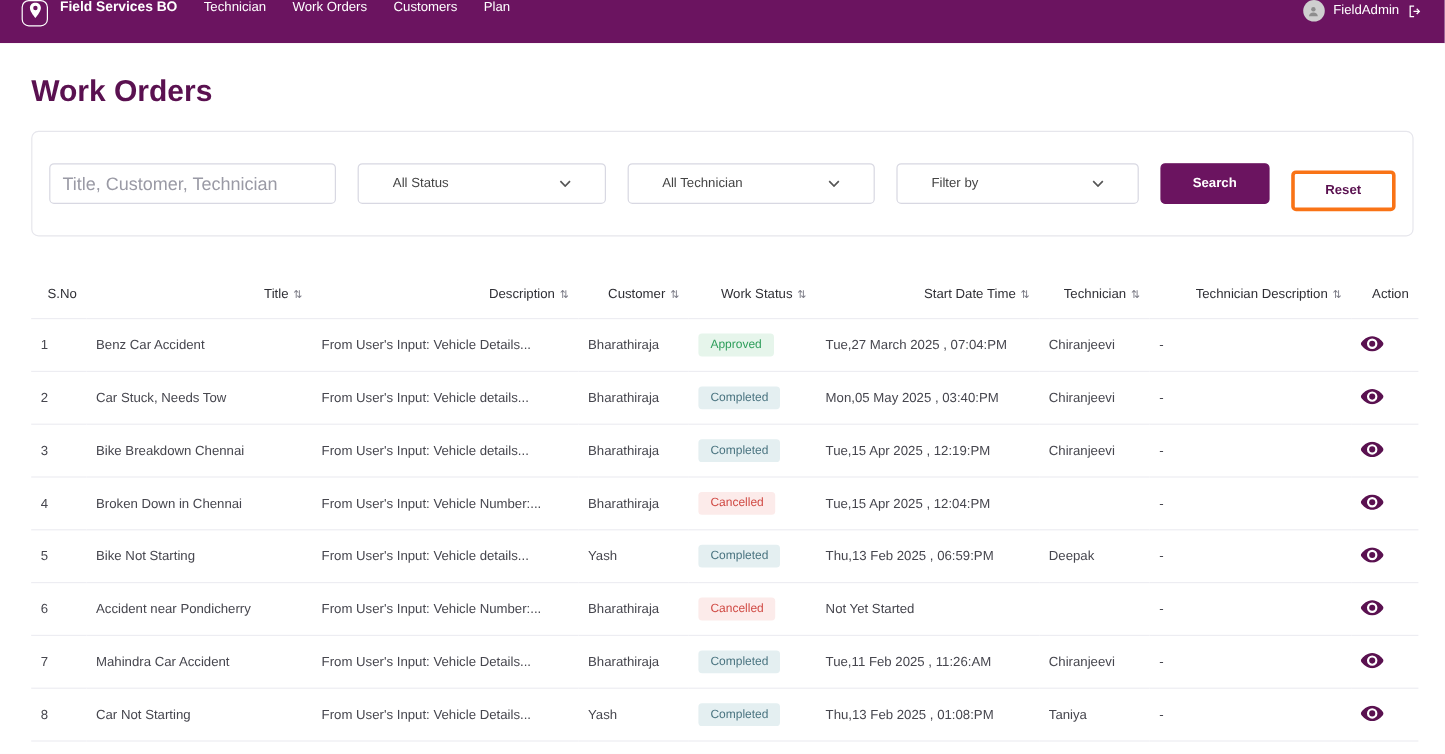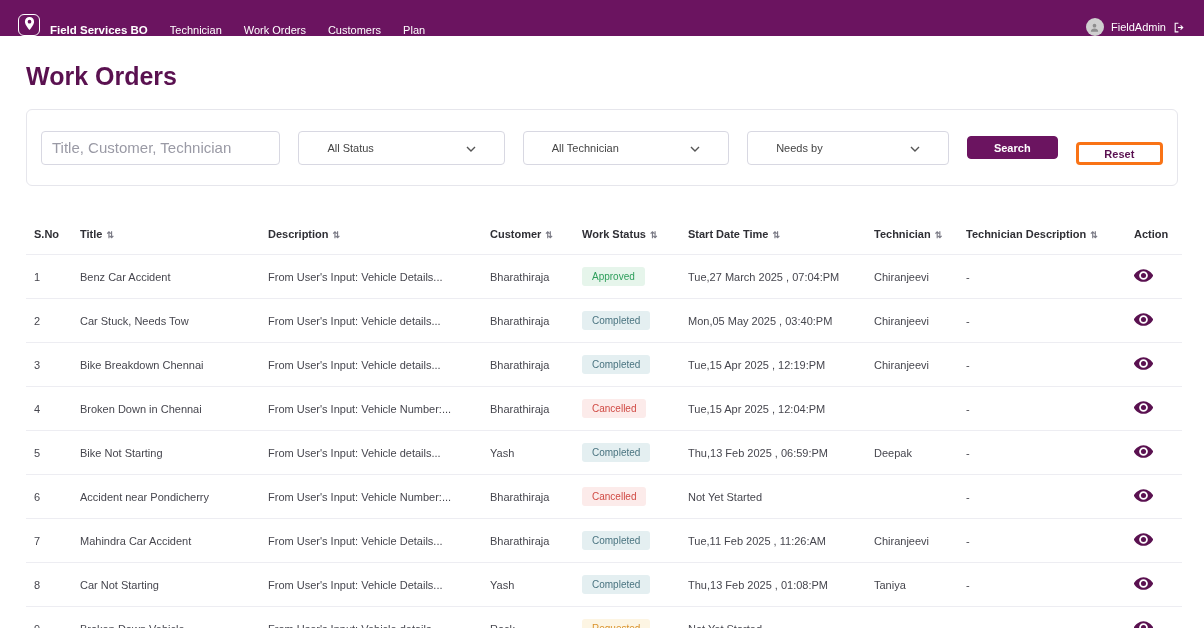--- a/index.html
+++ b/index.html
@@ -7,21 +7,21 @@
   body {
     font-family: "Liberation Sans", sans-serif;
     background: #fafafa;
     color: #333;
   }
   
   .navbar {
     height: 36px;
     background: #6b1460;
     display: flex;
-    align-items: flex-end;
+    align-items: flex-start;
     padding: 0 18px;
     color: #fff;
   }
   .brand-logo {
     width: 22px; height: 22px;
     border: 1.6px solid #fff;
     border-radius: 6px;
     display: flex; align-items: center; justify-content: center;
     margin-right: 10px;
     flex: 0 0 auto;
@@ -62,32 +62,32 @@
   .select {
     height: 34px; border: 1px solid #d8d8e2; border-radius: 4px;
     display: flex; align-items: center; justify-content: space-between;
     padding: 0 28px; font-size: 11px; color: #444;
     background: #fff; cursor: pointer;
   }
   .select.w1 { width: 215px; }
   .select.w2 { width: 215px; }
   .select.w3 { width: 210px; }
   .btn {
-    height: 23px; border-radius: 4px; font-size: 11px; font-weight: bold;
+    height: 34px; border-radius: 4px; font-size: 11px; font-weight: bold;
     font-family: "Liberation Sans", sans-serif;
     display: flex; align-items: center; justify-content: center;
     cursor: pointer;
   }
   .btn-search { width: 96px; background: #6b1460; color: #fff; border: 1px solid #6b1460; }
   .btn-reset  { width: 92px; background: #fff; color: #5a1150; border: 3px solid #f97316; margin-top: 12px; }
   
   .table-wrap { margin: 30px 26px 0 26px; }
   table { width: 100%; border-collapse: collapse; table-layout: fixed; }
   th {
-    text-align: left; font-size: 11px; font-weight: bold; color: #2f2f35;
+    text-align: right; font-size: 11px; font-weight: normal; color: #2f2f35;
     padding: 12px 8px 14px 8px; white-space: nowrap;
   }
   td {
     font-size: 11px; color: #46464e;
     padding: 12px 8px; border-top: 1px solid #ededf2;
     white-space: nowrap; overflow: hidden; text-overflow: ellipsis;
     height: 38px;
   }
   .col-sno { width: 46px; }
   .col-title { width: 188px; }
@@ -155,21 +155,21 @@
     </div>
     <div class="select w2">
       <span>All Technician</span>
       <span class="icon">
         <svg width="10" height="6" viewBox="0 0 10 6" fill="none" stroke="#555" stroke-width="1.4">
             <path d="M1 1l4 4 4-4"></path>
           </svg>
       </span>
     </div>
     <div class="select w3">
-      <span>Needs by</span>
+      <span>Filter by</span>
       <span class="icon">
         <svg width="10" height="6" viewBox="0 0 10 6" fill="none" stroke="#555" stroke-width="1.4">
             <path d="M1 1l4 4 4-4"></path>
           </svg>
       </span>
     </div>
     <button class="btn btn-search">Search</button>
     <button class="btn btn-reset">Reset</button>
   </div>
 

